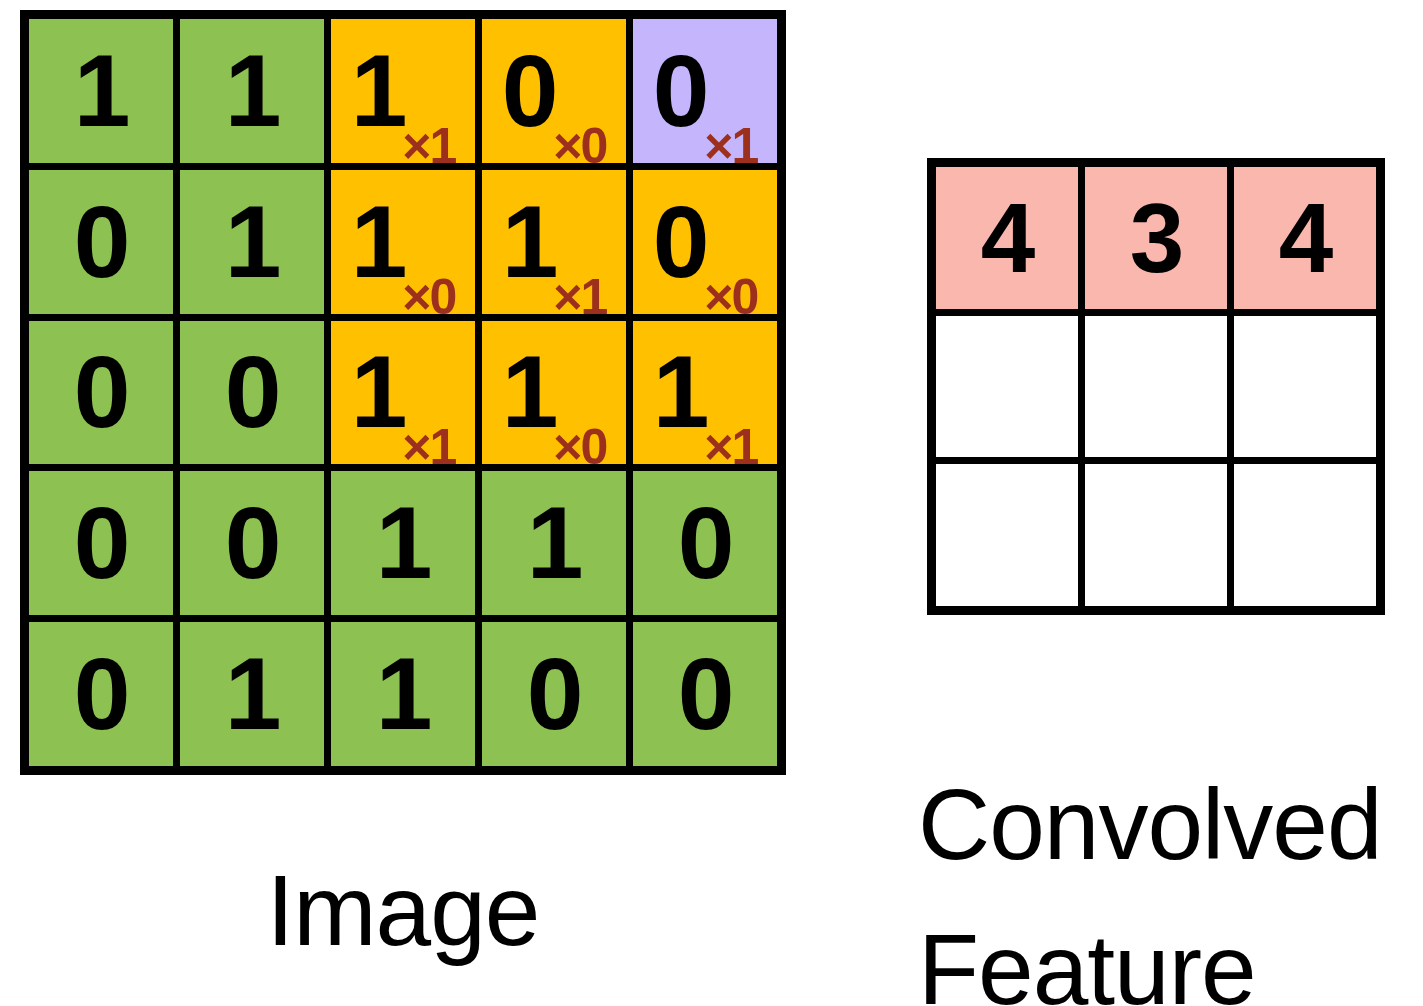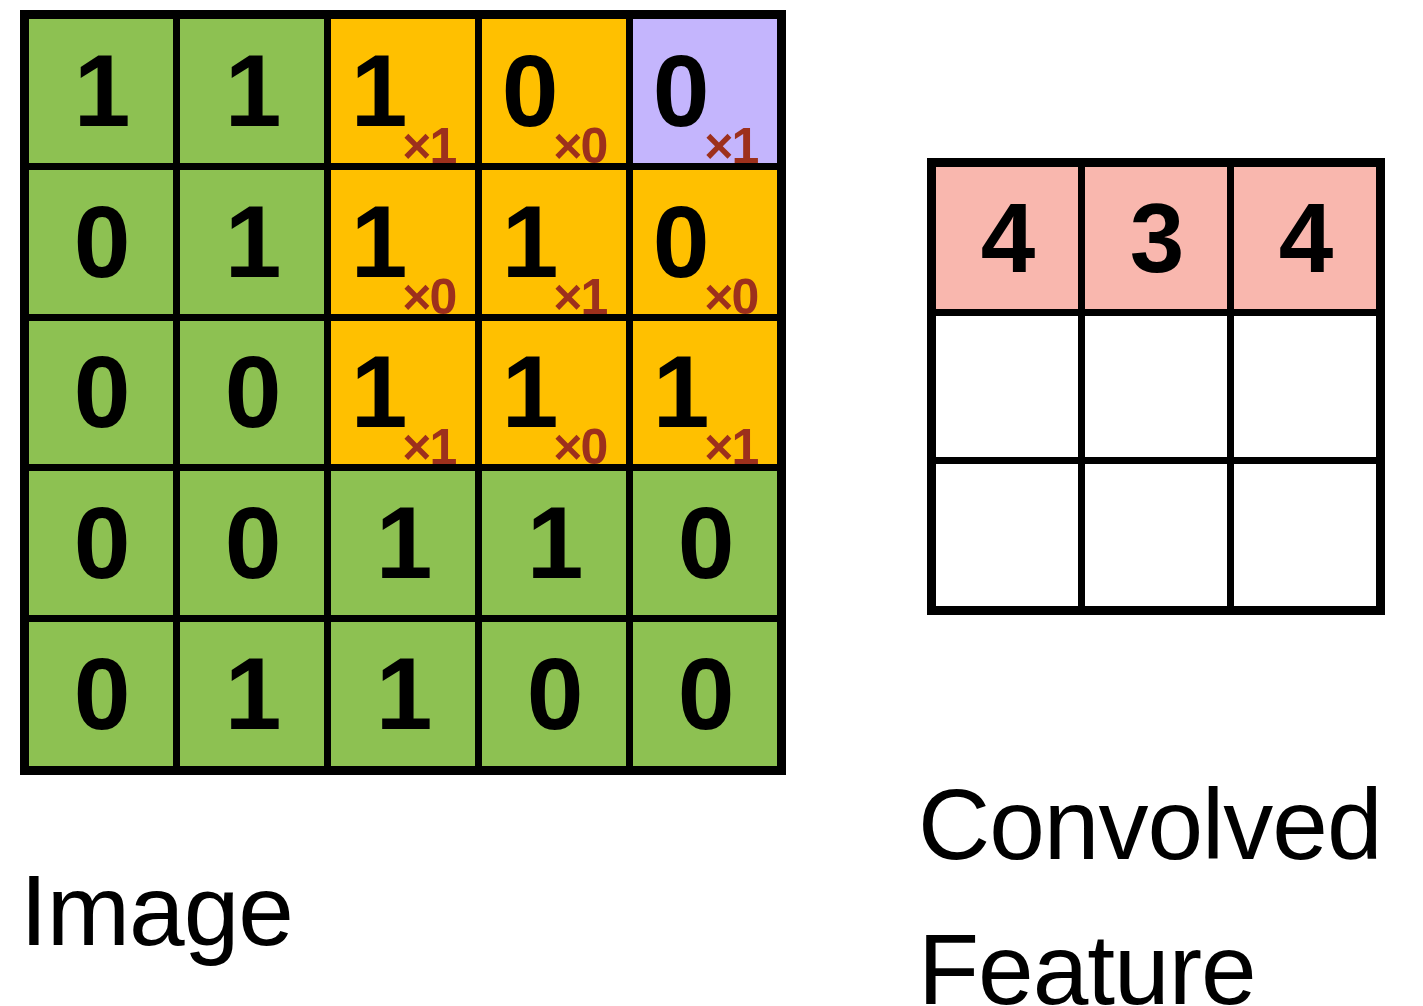--- a/index.html
+++ b/index.html
@@ -77,21 +77,21 @@
     position: absolute;
     font-size: 100px;
     letter-spacing: -1px;
     line-height: 1.45;
     color: #000000;
   }
   .image-label {
     left: 20px;
     top: 838px;
     width: 766px;
-    text-align: left;
+    text-align: center;
   }
   .conv-label {
     left: 918px;
     top: 752px;
     width: 505px;
     text-align: left;
   }
 </style>
 </head>
 <body>

